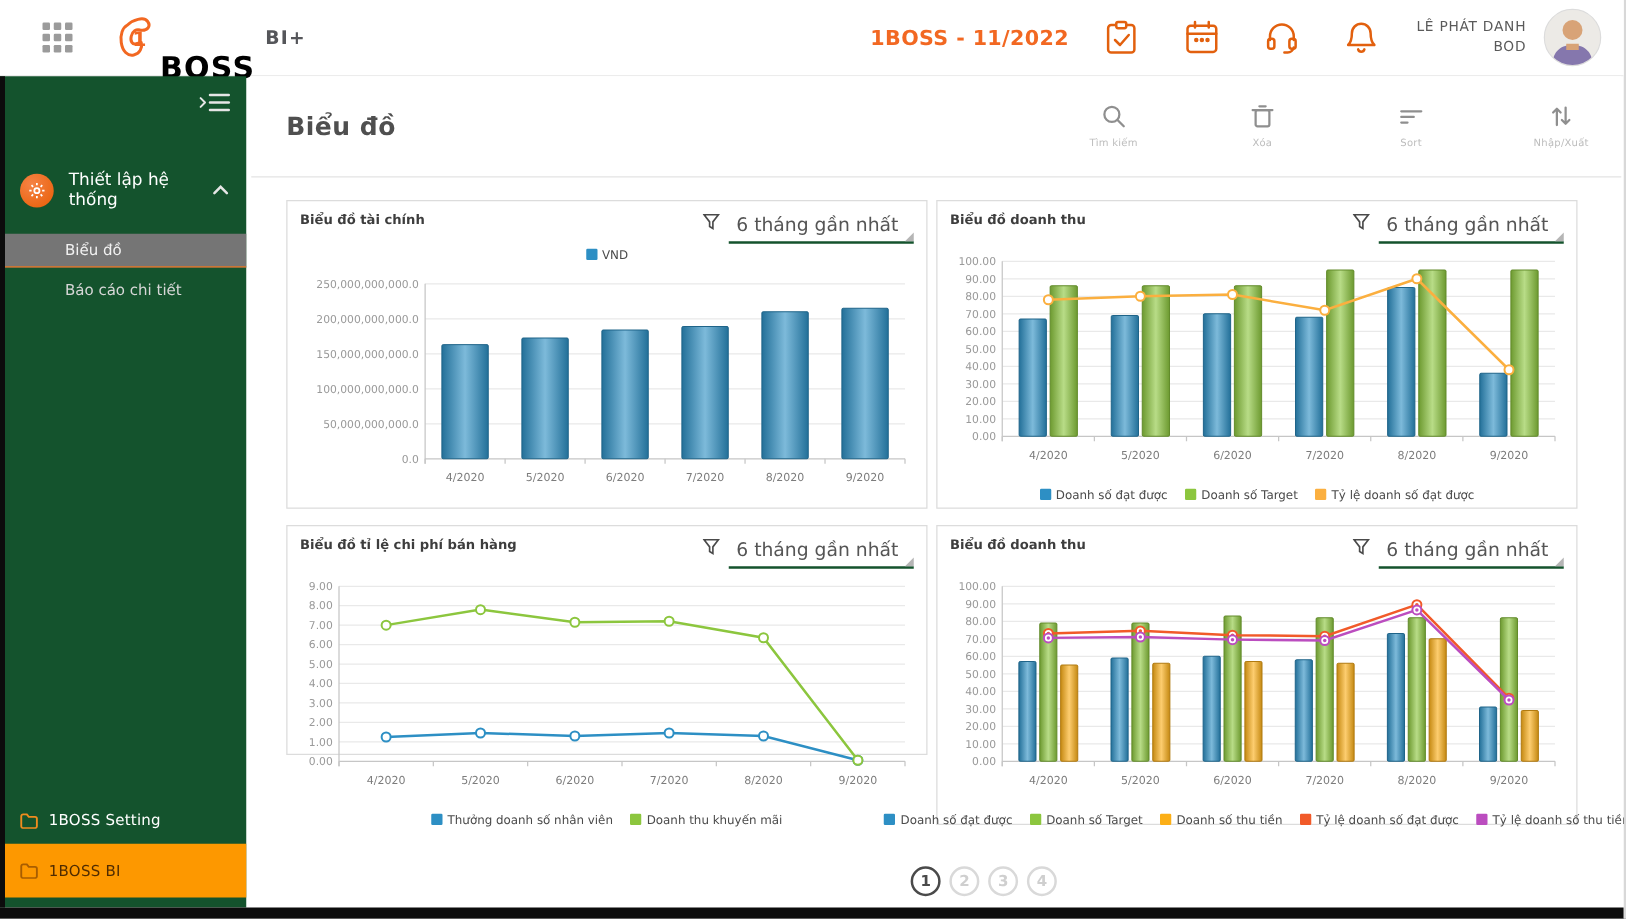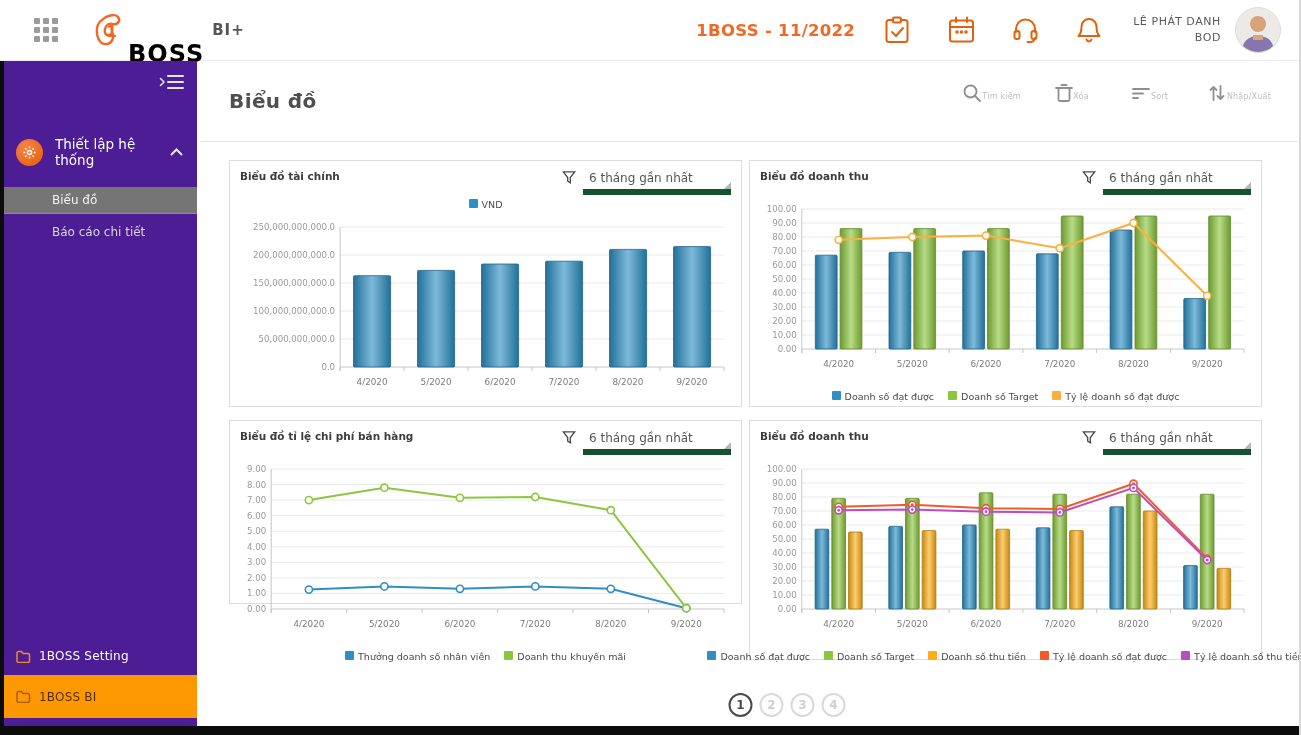--- a/index.html
+++ b/index.html
@@ -14,51 +14,51 @@
   .logo .mark{width:34px;height:36px;position:relative;margin-right:2px;}
   .logo .brand{color:#000000;font-size:24px;font-weight:bold;letter-spacing:1px;margin-top:48px;}
   .logo .suffix{color:#55565a;font-size:15px;font-weight:bold;margin-left:8px;letter-spacing:1px;}
   .top-right{margin-left:auto;display:flex;align-items:center;margin-right:18px;}
   .period{color:#f26822;font-weight:bold;font-size:16.5px;letter-spacing:.3px;margin-right:28px;}
   .hicons{display:flex;align-items:center;gap:36px;margin-right:30px;}
   .hicon{width:28px;height:28px;display:flex;align-items:center;justify-content:center;cursor:pointer;}
   .userbox{text-align:right;color:#5a5a5a;font-size:11px;letter-spacing:.6px;line-height:16px;margin-right:14px;}
   .avatar{width:46px;height:46px;border-radius:50%;background:#e9e7e3;border:1px solid #dcdcdc;overflow:hidden;cursor:pointer;flex:0 0 auto;}
   
-  .sidebar{position:absolute;left:0;top:61px;bottom:9px;width:197px;background:#4c1d95;border-left:4px solid #0c0c0c;}
+  .sidebar{position:absolute;left:0;top:61px;bottom:9px;width:197px;background:#14532d;border-left:4px solid #0c0c0c;}
   .collapse-btn{position:absolute;top:12px;right:12px;cursor:pointer;}
   .snav{position:absolute;top:68px;left:0;right:0;}
   .sitem{display:flex;align-items:center;height:46px;padding:0 14px 0 12px;color:#fff;font-size:13.5px;cursor:pointer;margin-bottom:12px;}
   .sitem .bubble{width:27px;height:27px;border-radius:50%;display:flex;align-items:center;justify-content:center;margin-right:12px;flex:0 0 auto;}
   .bubble.gear-b{background:radial-gradient(circle at 35% 30%,#f58345,#e85d04);}
   .bubble.pie-b{background:radial-gradient(circle at 35% 30%,#ffc64d,#f5a100);}
   .sitem .lbl{flex:1;}
   .subitem{height:27px;display:flex;align-items:center;padding-left:48px;color:#d7d7d7;font-size:12px;cursor:pointer;margin-bottom:4px;}
   .subitem.active{background:#757575;color:#f2f2f2;border-bottom:1px solid #e87722;}
   .sfooter{position:absolute;left:0;right:0;bottom:8px;}
   .fitem{display:flex;align-items:center;height:26px;padding-left:12px;color:#fff;font-size:12px;font-weight:normal;cursor:pointer;letter-spacing:.2px;}
   .fitem svg{margin-right:8px;}
   .fitem.active{background:#fd9800;height:43px;color:rgba(40,20,0,.82);margin-top:6px;}
   
   .main{position:absolute;left:201px;top:61px;right:2px;bottom:9px;background:#fff;}
   .pagehead{position:absolute;left:0;top:0;right:0;height:81px;border-bottom:1px solid #e3e3e3;}
   .pagetitle{position:absolute;left:28px;top:28px;font-size:20px;font-weight:600;color:#4f4f4f;letter-spacing:.4px;}
   .toolbar{position:absolute;right:26px;top:22px;display:flex;gap:34px;}
-  .tool{display:flex;flex-direction:row;align-items:center;cursor:pointer;min-width:42px;}
+  .tool{display:flex;flex-direction:column;align-items:center;cursor:pointer;min-width:42px;margin-left:43px;}
   .tool .tlabel{font-size:8px;color:#bdbdbd;margin-top:7px;letter-spacing:.2px;}
   
   .panel{position:absolute;width:513px;background:#fff;border:1px solid #dcdcdc;}
   .p1{left:28px;top:99px;height:247px;}
   .p2{left:548px;top:99px;height:247px;}
   .p3{left:28px;top:359px;height:184px;}
   .p4{left:548px;top:359px;height:240px;}
   .phead{display:flex;align-items:flex-start;justify-content:space-between;padding:9px 10px 0 10px;height:34px;}
   .ptitle{font-size:10.5px;font-weight:bold;color:#3d3d3d;}
   .pfilter{display:flex;align-items:flex-start;gap:7px;cursor:pointer;}
-  .fbox{position:relative;width:148px;border-bottom:6px solid #14532d;padding:1px 4px 4px 6px;font-size:12px;color:#555;}
+  .fbox{position:relative;width:148px;border-bottom:2px solid #14532d;padding:1px 4px 4px 6px;font-size:15px;color:#555;}
   .fbox .grip{position:absolute;right:0;bottom:0;width:0;height:0;border-left:7px solid transparent;border-bottom:7px solid #b5b5b5;}
   .chartwrap{padding:0 8px;}
   .legend{display:flex;justify-content:center;align-items:center;gap:14px;height:18px;font-size:9.5px;color:#4a4a4a;}
   .legend .li{display:inline-flex;align-items:flex-start;gap:4px;white-space:nowrap;}
   .legend .li i{width:9px;height:9px;display:inline-block;border-radius:1px;}
   svg{font-family:"DejaVu Sans","Liberation Sans",sans-serif;}
   
   .pagination{position:absolute;left:calc(50% + 38px);transform:translateX(-50%);top:632px;display:flex;gap:7px;}
   .pgc{width:24px;height:24px;border-radius:50%;border:2px solid #d9d9d9;color:#cfcfcf;font-size:12px;font-weight:bold;display:flex;align-items:center;justify-content:center;cursor:pointer;background:#fff;}
   .pgc.active{border-color:#4a4a4a;color:#4a4a4a;}

